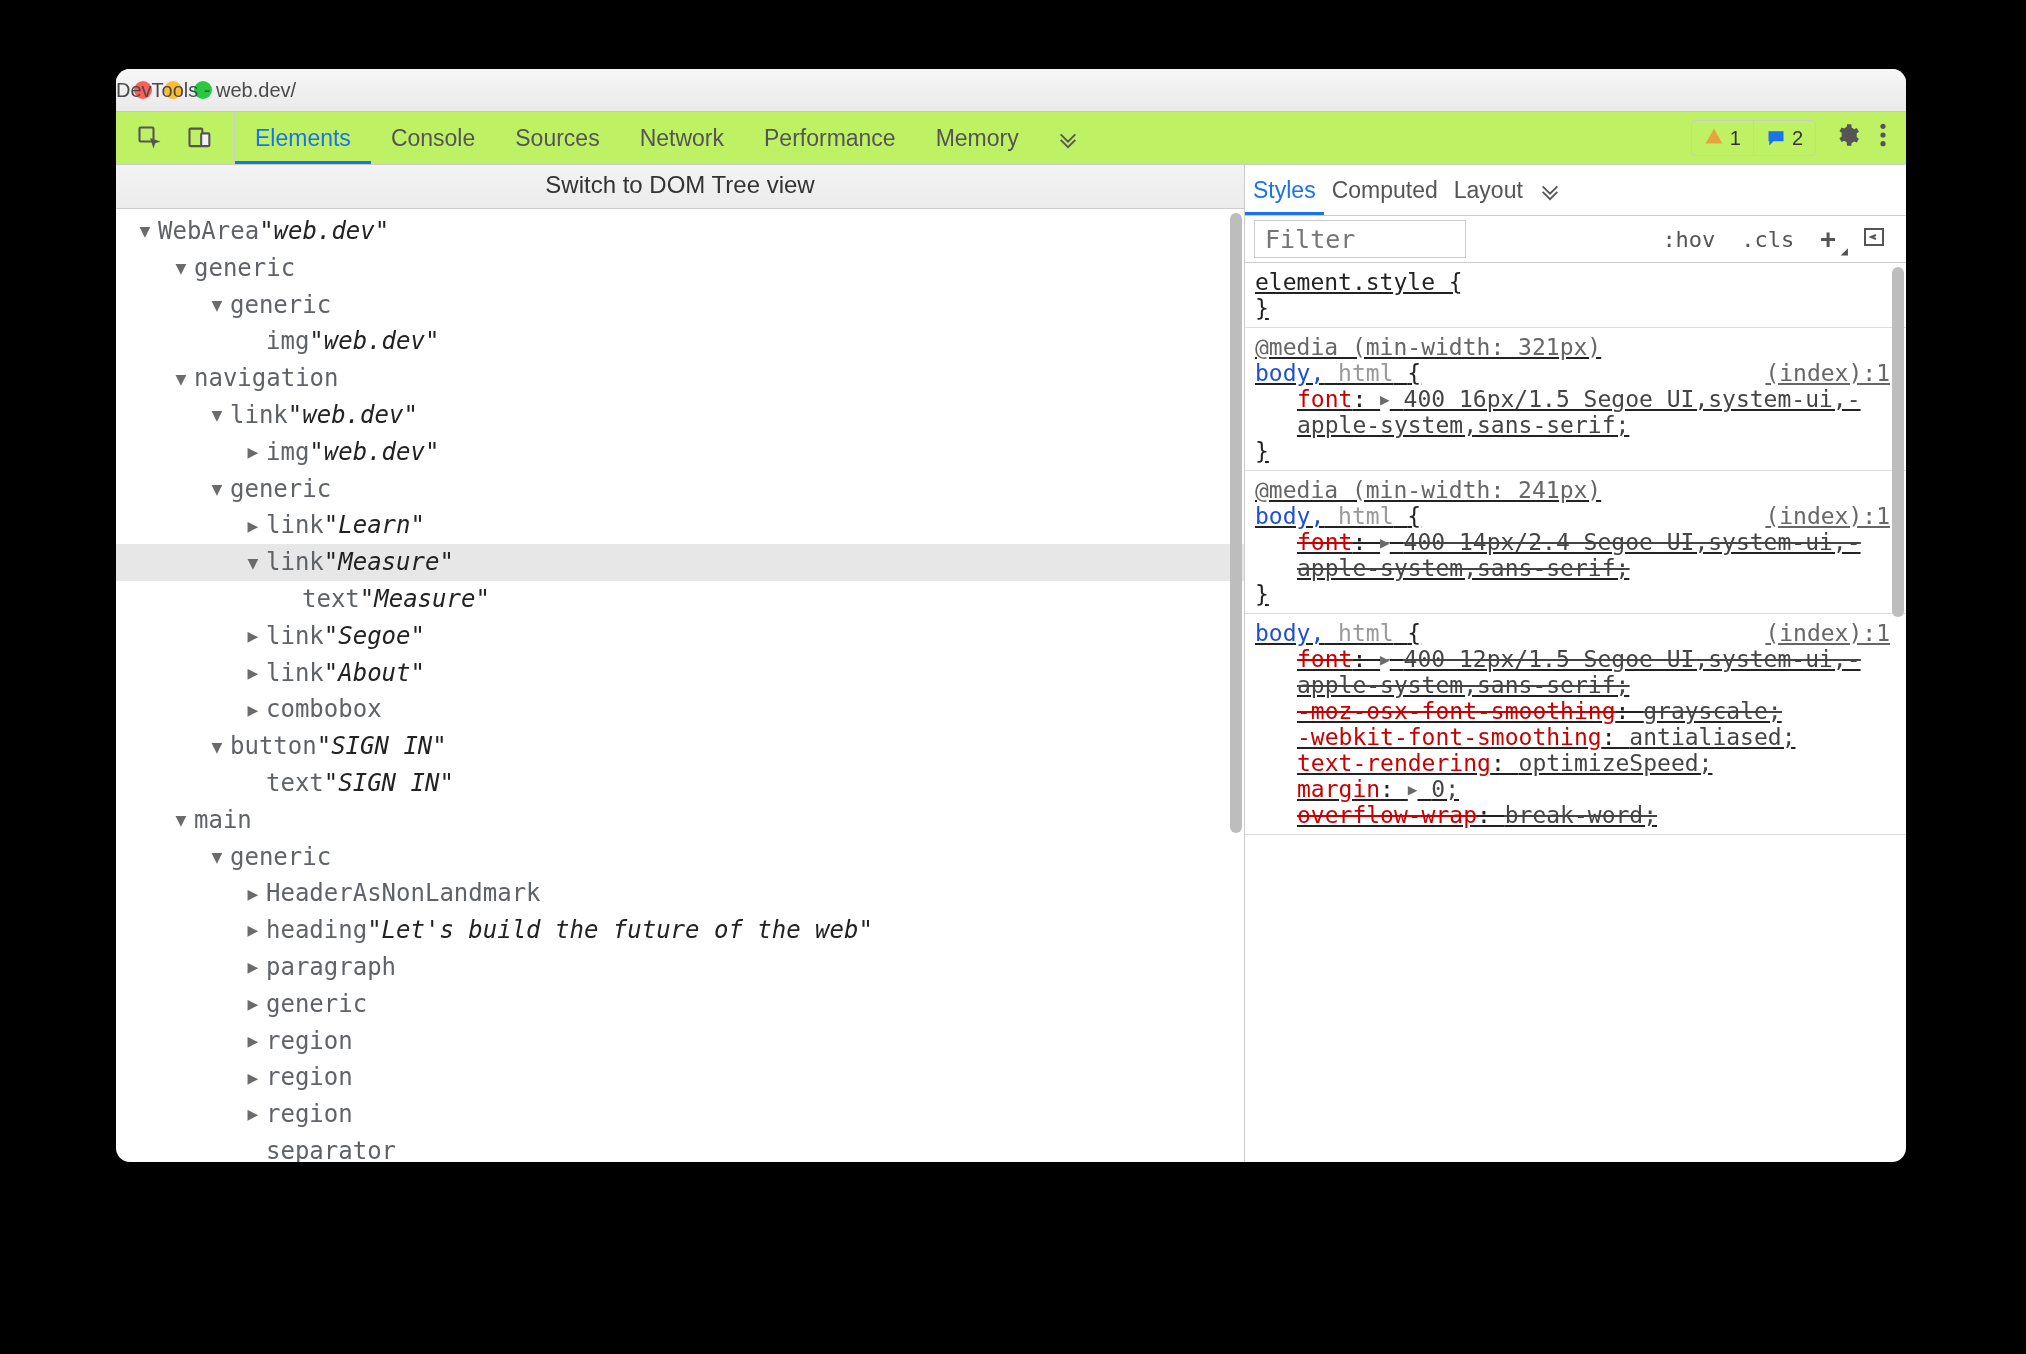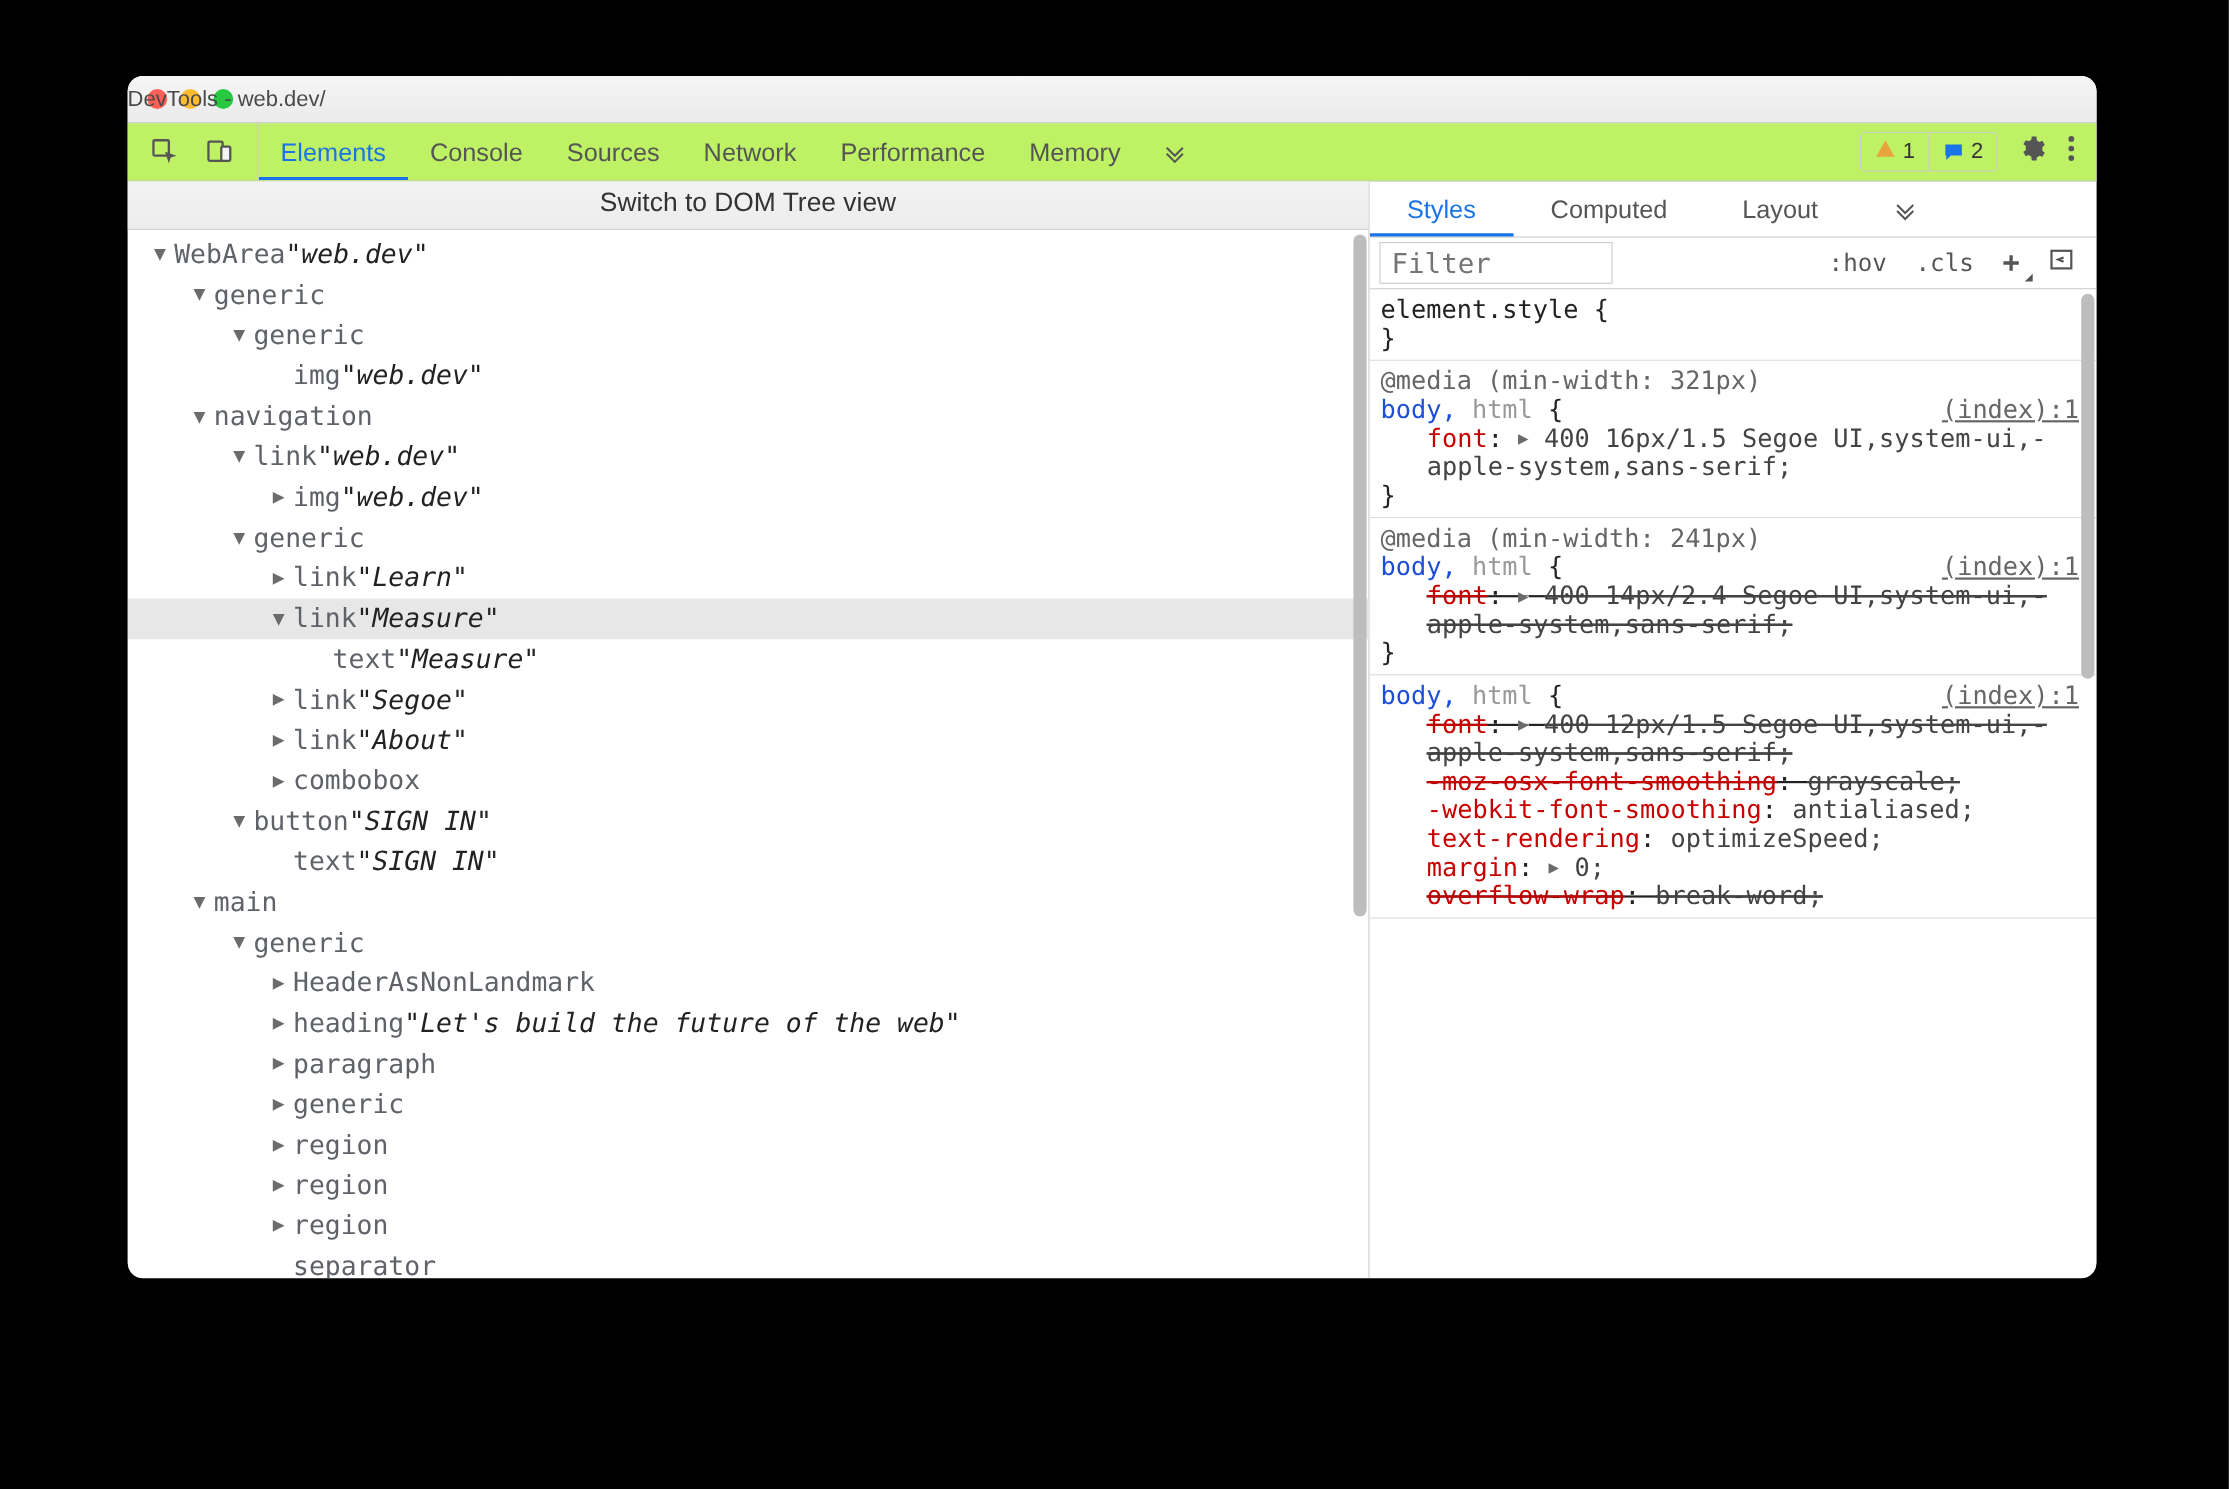--- a/index.html
+++ b/index.html
@@ -119,21 +119,21 @@
   .styles-col {
     flex:1;
     display:flex; flex-direction:column;
     min-height:0;
     position:relative;
   }
   .styles-tabs {
     height:50px; display:flex; align-items:stretch; border-bottom:1px solid #ccc;
     font-size:23px; color:#555;
   }
-  .stab { display:flex; align-items:center; padding:0 34px; }
+  .stab { display:flex; align-items:center; padding:0 8px; }
   .stab.active { color:#1a73e8; box-shadow: inset 0 -3px 0 #1a73e8; }
   .styles-toolbar {
     display:flex; align-items:center; gap:6px;
     border-bottom:1px solid #ccc; height:46px;
     padding:0 10px;
     font-family: ui-monospace, Menlo, Consolas, monospace;
     font-size:22px; color:#555;
     flex:none;
   }
   .filter {
@@ -156,20 +156,21 @@
   }
   .rules-scroll-track {
     position:absolute; right:2px; top:4px; width:12px; height:calc(100% - 8px);
   }
   .rules-scroll-thumb {
     position:absolute; right:0; top:0; width:12px; height:350px; border-radius:6px; background:#bdbdbd;
   }
   .rule {
     border-bottom:1px solid #ddd;
     padding:6px 16px 6px 10px;
+    text-decoration:underline;
   }
   .media { color:#666; }
   .selector .sel0 { color:#1d4ed8; }
   .selector .sel1 { color:#999; }
   .brace { color:#222; }
   .src {
     float:right; color:#666; text-decoration:underline; cursor:default;
   }
   .decl { padding-left:42px; text-indent:-0px; white-space:pre-wrap; }
   .prop { color:#c80000; }

